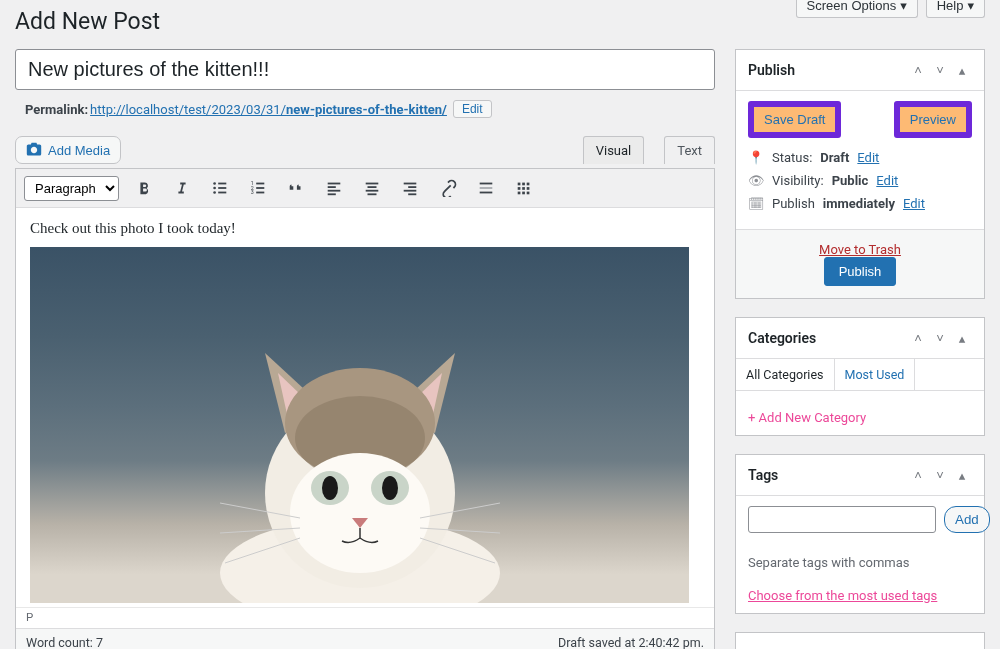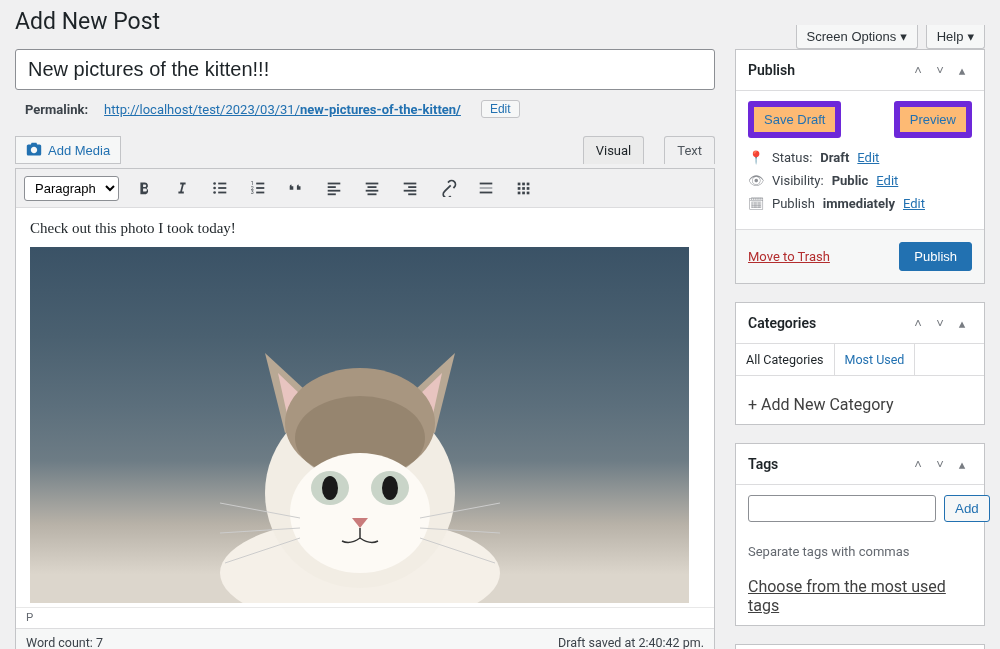--- a/index.html
+++ b/index.html
@@ -5,48 +5,48 @@
   * { box-sizing: border-box; }
   body {
     margin: 0;
     font-family: -apple-system, BlinkMacSystemFont, "Segoe UI", Roboto, sans-serif;
     font-size: 13px;
     color: #1d2327;
     background: #f0f0f1;
     padding: 0 15px 15px 15px;
     width: 1000px;
   }
-  .top-bar { display: flex; justify-content: space-between; align-items: flex-end; }
+  .top-bar { display: flex; justify-content: space-between; align-items: flex-start; }
   h1.page-title { font-size: 23px; font-weight: 400; margin: 8px 0 14px 0; }
   .top-buttons { display: flex; gap: 8px; margin-top: -6px;}
   .top-btn {
     background: #f6f7f7; border: 1px solid #c3c4c7; border-top: none;
     padding: 4px 10px; font-size: 13px; color: #2c3338; cursor: pointer;
     border-radius: 0 0 3px 3px; display: flex; align-items: center; gap: 4px;
   }
   .layout { display: flex; gap: 20px; align-items: flex-start; }
   .main { flex: 1; min-width: 0; }
   .sidebar { width: 250px; }
 
   .title-input {
     width: 100%; padding: 8px 12px; font-size: 20px; border: 1px solid #8c8f94;
     border-radius: 3px; background: #fff; color: #1d2327;
   }
-  .permalink-row { margin: 10px 0 0 10px; font-size: 13px; color: #3c434a; display: flex; align-items: center; flex-wrap: wrap; gap: 16px;}
+  .permalink-row { margin: 10px 0 0 10px; font-size: 13px; color: #3c434a; display: flex; align-items: center; flex-wrap: wrap; gap: 2px;}
   .permalink-row a { color: #2271b1; text-decoration: underline; }
   .permalink-row .slug { font-weight: 700; }
   .small-btn {
     background: #f6f7f7; border: 1px solid #c3c4c7; color: #2271b1;
     padding: 1px 8px; font-size: 12px; border-radius: 3px; cursor: pointer; margin-left: 4px;
   }
 
   .editor-top { margin-top: 18px; display: flex; justify-content: space-between; align-items: flex-end; }
   .add-media-btn {
     background: #f6f7f7; border: 1px solid #c3c4c7; color: #2271b1;
-    padding: 5px 10px; font-size: 13px; border-radius: 0; cursor: pointer;
+    padding: 5px 10px; font-size: 13px; border-radius: 7px; cursor: pointer;
     display: inline-flex; align-items: center; gap: 6px;
   }
   .editor-tabs { display: flex; gap: 20px; }
   .editor-tab {
     background: #f0f0f1; border: 1px solid #c3c4c7; border-bottom: none;
     padding: 6px 12px; font-size: 13px; cursor: pointer; color: #50575e;
     border-radius: 3px 3px 0 0;
   }
   .editor-tab.active { background: #ebebeb; color: #1d2327; }
 
@@ -93,37 +93,37 @@
   .pub-top { display: flex; justify-content: space-between; margin-bottom: 12px;}
   .btn-outline {
     background: #fdba74; border: 6px solid #6d28d9; color: #2271b1;
     padding: 5px 10px; font-size: 13px; border-radius: 3px; cursor: pointer;
   }
   .pub-row { display: flex; align-items: center; gap: 8px; margin: 8px 0; font-size: 13px; color: #3c434a;}
   .pub-row .icon { width: 16px; color: #8c8f94;}
   .pub-row a { color: #2271b1; text-decoration: underline; }
   .metabox-footer {
     display: flex; justify-content: space-between; align-items: center;
-    padding: 12px; background: #f6f7f7; border-top: 1px solid #dcdcde;
+    padding: 12px; background: #f6f7f7; border-top: 1px solid #dcdcde; flex-direction: column;
   }
   .trash-link { color: #b32d2e; text-decoration: underline; }
   .btn-primary {
     background: #2271b1; border: 1px solid #2271b1; color: #fff;
     padding: 6px 14px; font-size: 13px; border-radius: 3px; cursor: pointer;
   }
   .cat-tabs { display: flex; border-bottom: 1px solid #dcdcde; margin: -10px -12px 19px -12px;}
   .cat-tab { padding: 8px 10px; font-size: 12.5px; color: #2271b1; cursor: pointer; border-right:1px solid #dcdcde;}
   .cat-tab.active { color: #1d2327; background: #fff;}
   .cat-list { border: 1px solid #dcdcde; padding: 10px; margin-bottom: 10px;}
   .cat-item { display: flex; align-items: center; gap: 8px; font-size: 13px;}
   .cat-item input[type=checkbox]{ width:16px; height:16px;}
-  .link-blue { color: #404040; text-decoration: none; font-size: 16px;}
+  .link-blue { color: #ec4899; text-decoration: none; font-size: 13px;}
   .tag-row { display: flex; gap: 8px; }
   .tag-input { flex:1; border: 1px solid #8c8f94; border-radius: 3px; padding: 5px; font-size:13px;}
-  .btn-add { background:#f6f7f7; border:1px solid #2271b1; color:#2271b1; padding:5px 10px; border-radius:3px; cursor:pointer;}
+  .btn-add { background:#f6f7f7; border:1px solid #2271b1; color:#2271b1; padding:5px 10px; border-radius:12px; cursor:pointer;}
   .hint { font-size: 13px; color: #646970; margin-top: 22px; }
 </style>
 </head>
 <body>
 
 <div class="top-bar">
   <h1 class="page-title">Add New Post</h1>
   <div class="top-buttons">
     <button class="top-btn">
       <span>Screen Options</span>

